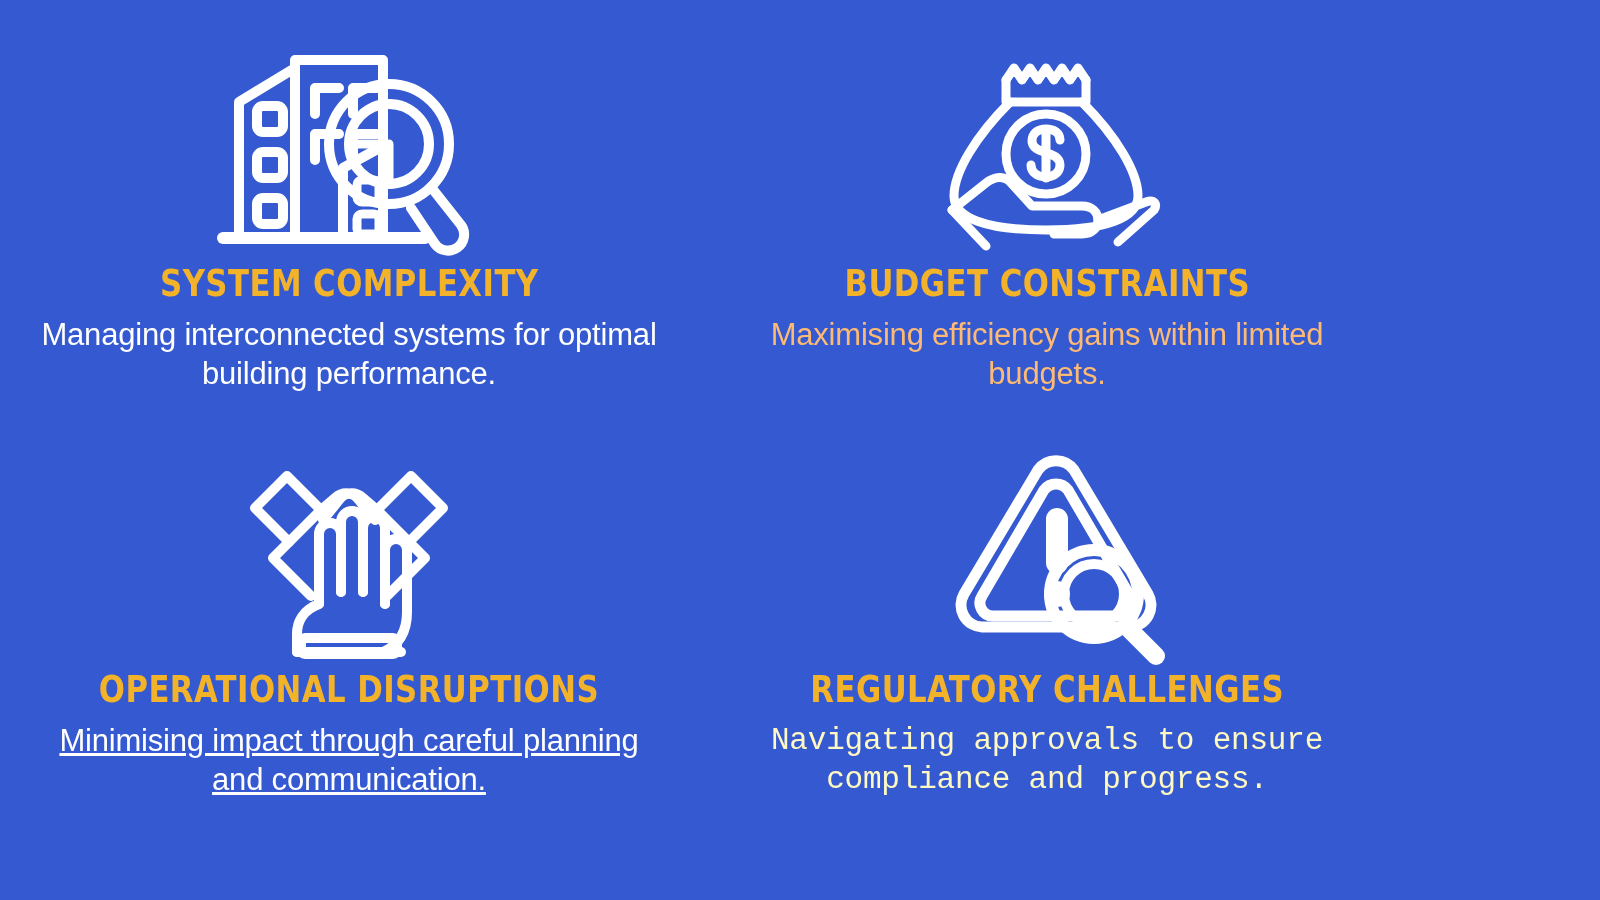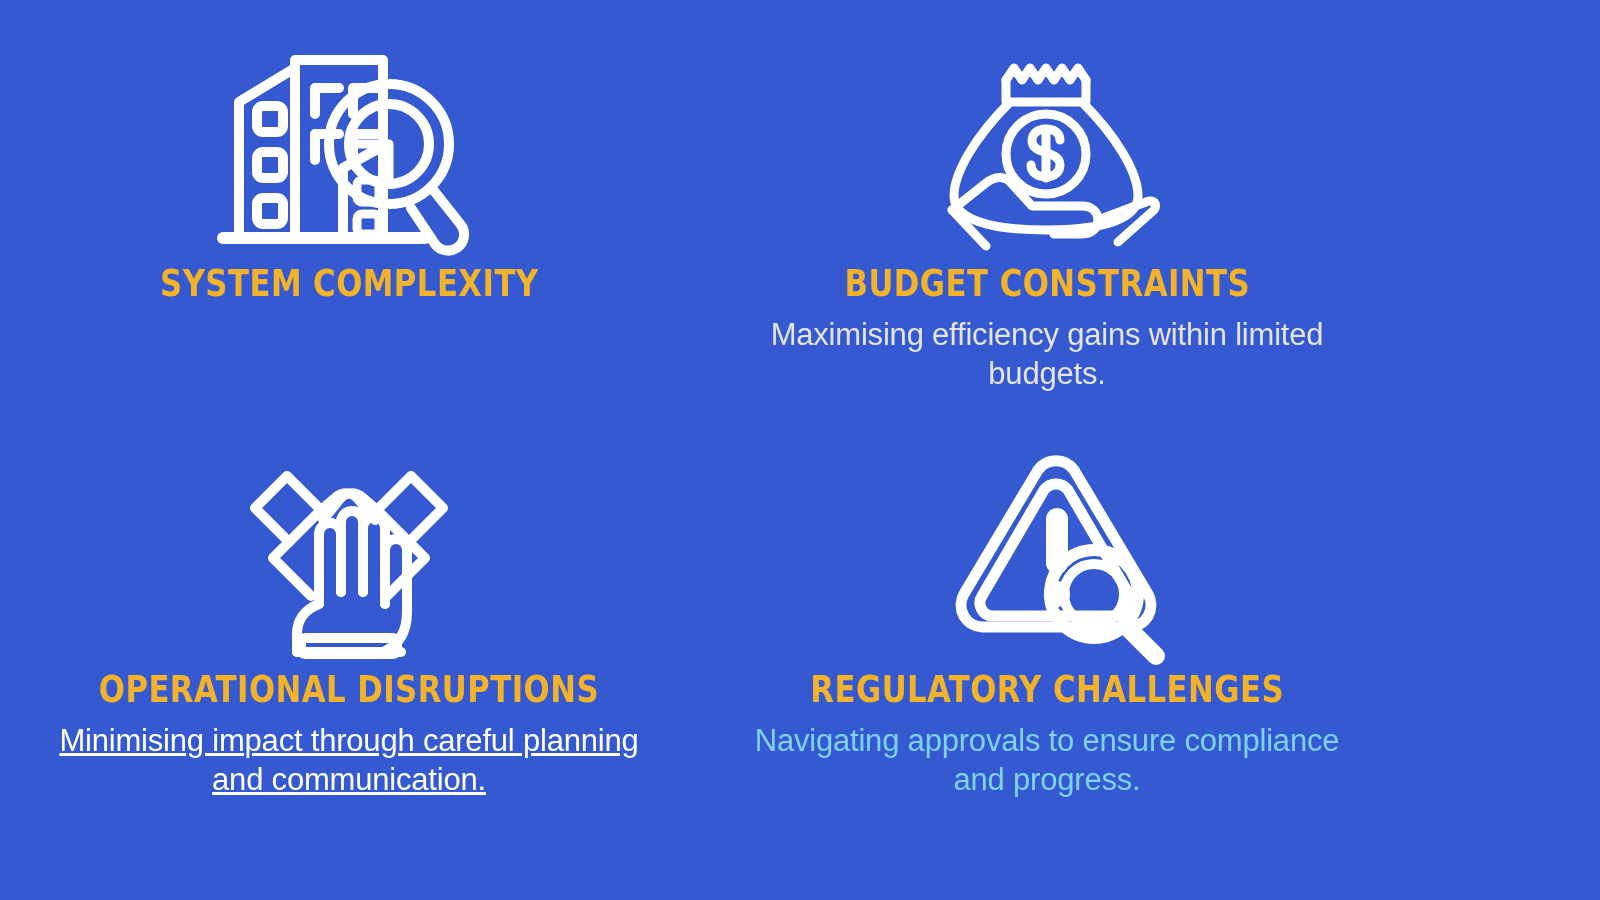--- a/index.html
+++ b/index.html
@@ -126,20 +126,21 @@
 
         <g class="stroke" stroke-width="10" style="stroke: rgb(255, 255, 255);">
           <circle cx="172" cy="94" r="60"></circle>
           <circle cx="172" cy="94" r="40"></circle>
           <path d="M132 94 H172 V134" stroke-width="9"></path>
           <path d="M214 137 L244 175 a16 16 0 0 1 -26 19 L194 158" stroke-width="10"></path>
         </g>
       </svg>
     </div>
     <div class="card-title" style="color: rgb(242, 178, 41);">SYSTEM COMPLEXITY</div>
+    <div class="card-desc" style="color: rgb(255, 255, 255);">Managing interconnected systems for optimal building performance.</div>
   </div>
 
   <div class="card c2 r1">
     <div class="card-icon">
       <svg width="216" height="196" viewBox="0 0 216 196" aria-hidden="true">
         <g class="stroke" stroke-width="9" style="stroke: rgb(255, 255, 255);">
 
           <path d="M64 30 L72 18 L80 30 L88 18 L96 30 L104 18 L112 30 L120 18 L128 30 L136 18 L144 30"></path>
 
           <path d="M64 30 V52 H144 V30"></path>
@@ -152,21 +153,21 @@
         </g>
 
         <g class="stroke" stroke-width="9" style="stroke: rgb(255, 255, 255);">
           <path d="M10 160 L44 133 C54 125 64 126 70 134 L90 156 H140 C150 156 156 162 156 170 C156 178 150 184 140 184 L112 184"></path>
           <path d="M10 160 L44 196"></path>
           <path d="M156 170 L204 152 C212 149 216 154 212 160 L176 192"></path>
         </g>
       </svg>
     </div>
     <div class="card-title" style="color: rgb(242, 178, 41);">BUDGET CONSTRAINTS</div>
-    <div class="card-desc" style="color: #e5e5e5;">Maximising efficiency gains within limited budgets.</div>
+    <div class="card-desc" style="color: #fdba74;">Maximising efficiency gains within limited budgets.</div>
   </div>
 
   <div class="card c1 r2">
     <div class="card-icon">
       <svg width="200" height="204" viewBox="0 0 200 204" aria-hidden="true">
         <g class="stroke" stroke-width="10" style="stroke: rgb(255, 255, 255);">
 
           <path d="M6 54 L38 22 L72 56 L40 88 Z"></path>
           <path d="M40 88 L24 104 L62 142"></path>
           <path d="M72 56 L86 44 C94 37 104 38 110 46 L126 66"></path>
@@ -211,16 +212,16 @@
         <g class="stroke" stroke-width="12" style="stroke: rgb(255, 255, 255);">
           <circle cx="142" cy="140" r="44"></circle>
         </g>
         <g class="stroke" stroke-width="10" style="stroke: rgb(255, 255, 255);">
           <circle cx="142" cy="140" r="30"></circle>
           <path d="M174 172 L204 202" stroke-width="18"></path>
         </g>
       </svg>
     </div>
     <div class="card-title" style="color: rgb(242, 178, 41);">REGULATORY CHALLENGES</div>
-    <div class="card-desc" style="color: #7dd3fc;">Navigating approvals to ensure compliance and progress.</div>
+    <div class="card-desc" style="color: #fef9c3; font-family: Liberation Mono, monospace;">Navigating approvals to ensure compliance and progress.</div>
   </div>
 
 </div>
 
 </body></html>

